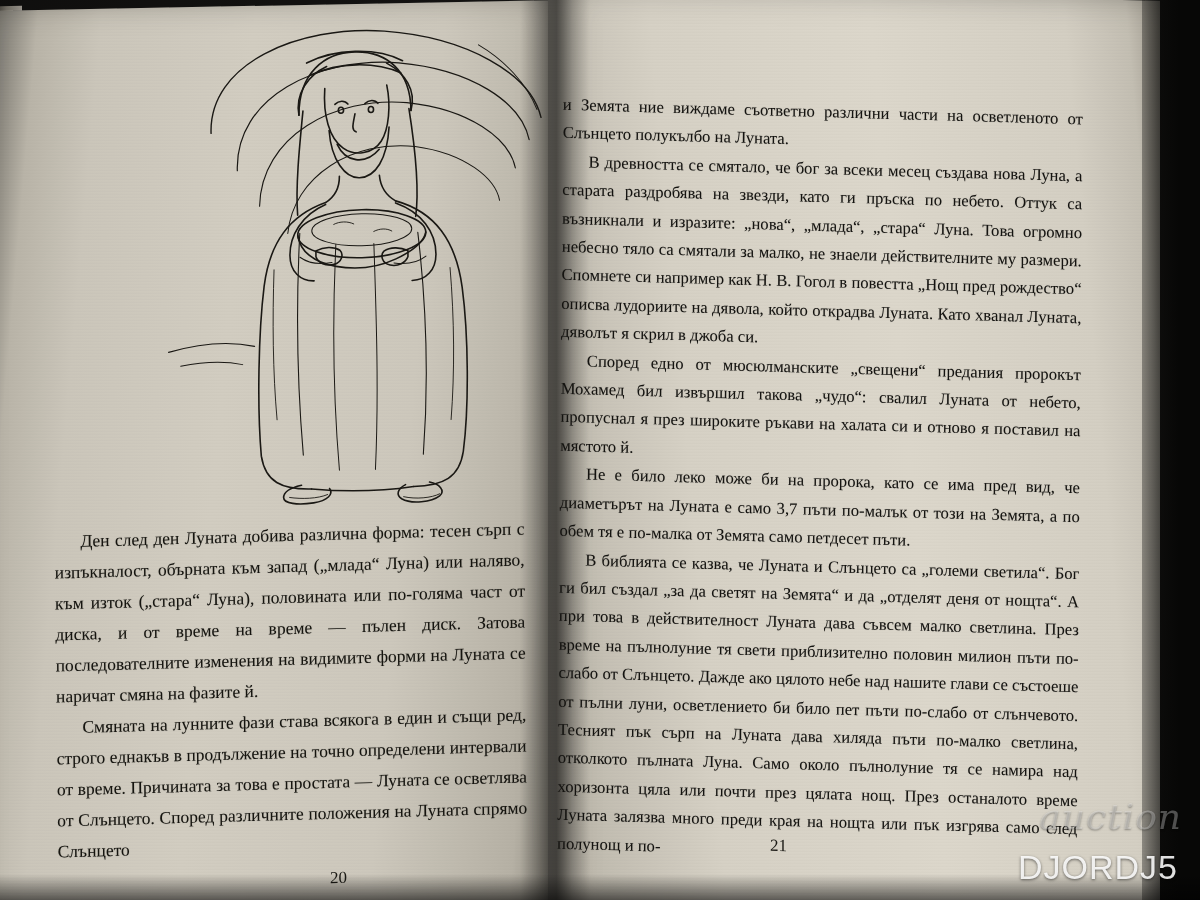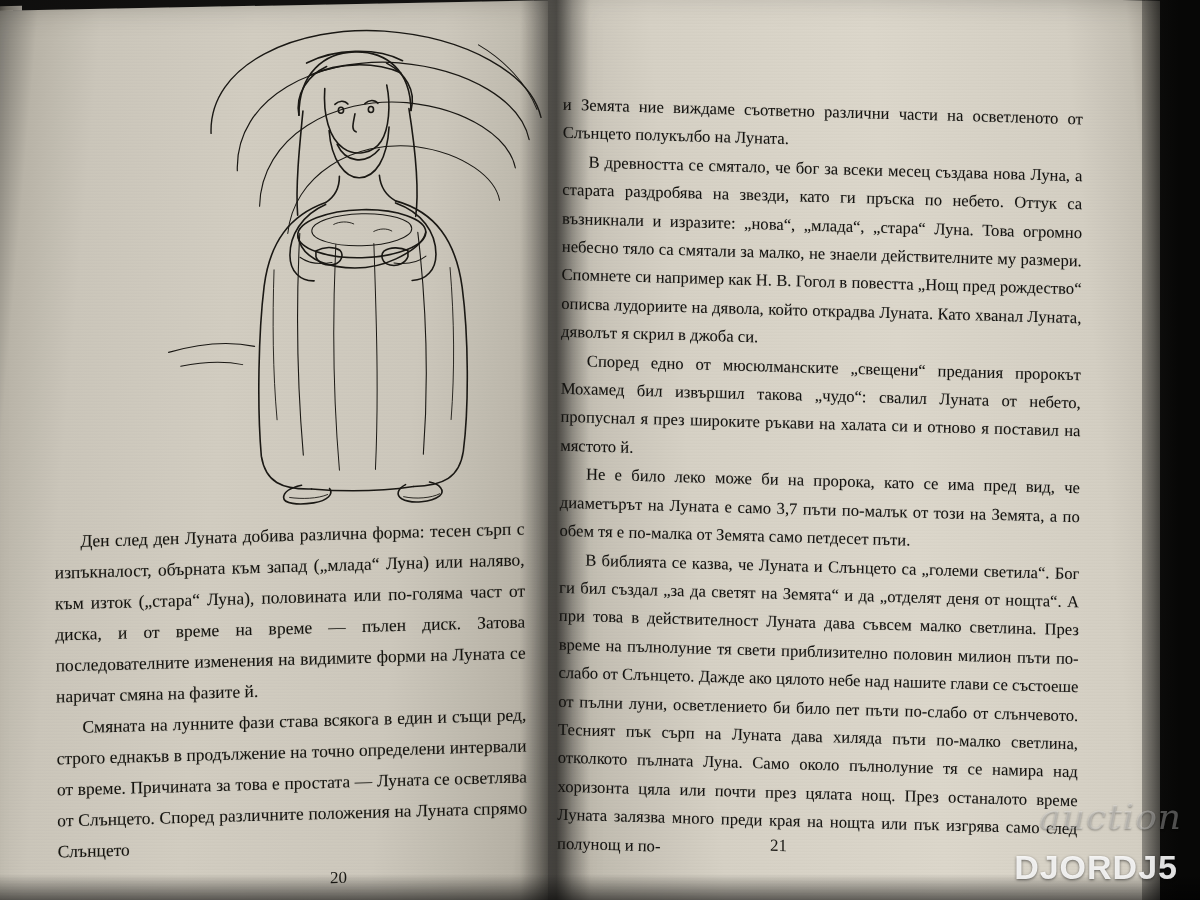--- a/index.html
+++ b/index.html
@@ -150,21 +150,21 @@
     font-size: 36px;
     letter-spacing: 1px;
     color: rgba(255,255,255,.30);
     text-shadow: 0 1px 2px rgba(0,0,0,.35);
   }
   .wm-djordj {
     position: absolute;
     right: 22px;
     top: 848px;
     font-family: "Liberation Sans", sans-serif;
-    font-weight: bold;
+    font-weight: normal;
     font-size: 34px;
     letter-spacing: 1px;
     color: rgba(255,255,255,.88);
     text-shadow: 0 1px 3px rgba(0,0,0,.55);
   }
 
   
   .grain {
     position: absolute;
     inset: 0;

